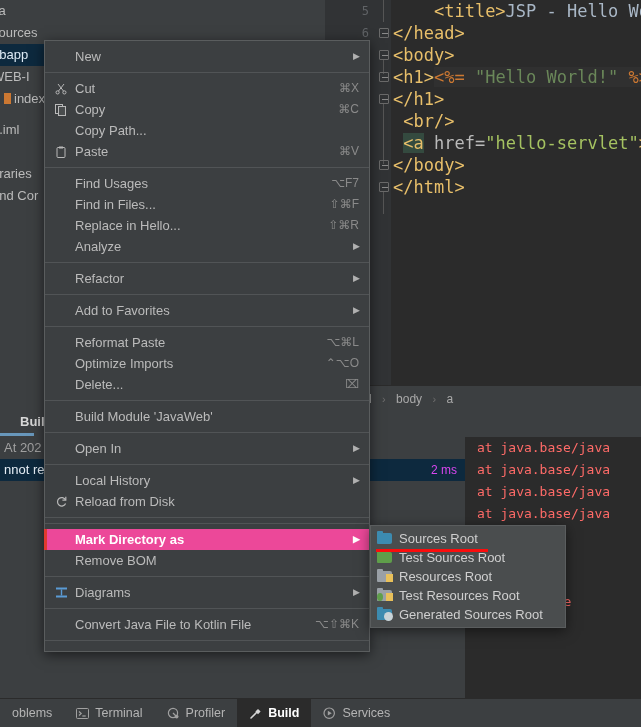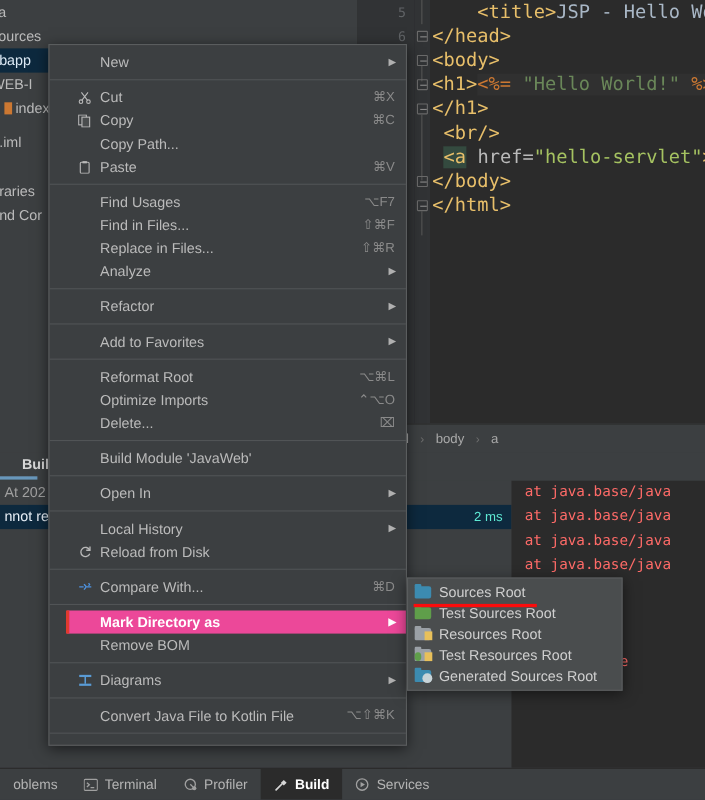--- a/index.html
+++ b/index.html
@@ -66,21 +66,21 @@
   .buildwin { position:absolute; left:0; top:411px; width:641px; height:287px; background:#3c3f41; }
   .build-header {
     position:absolute; left:0; top:0; width:641px; height:22px;
     color:#bbbbbb; font-size:13px;
   }
   .build-header .ttl { position:absolute; left:20px; top:0; line-height:22px; font-weight:bold; color:#d8d8d8;}
   .build-progress { position:absolute; left:0; top:22px; width:34px; height:3px; background:#6897bb; }
   .build-tree { position:absolute; left:0; top:26px; width:465px; height:261px; background:#3c3f41; color:#bbbbbb; font-size:13px; }
   .btrow { position:relative; height:22px; line-height:22px; padding-left:4px; white-space:nowrap; color:#a0a0a0; }
   .btrow.sel { background:#0d293e; color:#e6eef6; }
-  .btrow .dur { position:absolute; right:8px; top:0; color:#5eead4; font-size:12px; }
+  .btrow .dur { position:absolute; right:8px; top:0; color:#d946ef; font-size:12px; }
   .build-console {
     position:absolute; left:465px; top:26px; width:176px; height:261px;
     background:#2b2b2b; font-family:"DejaVu Sans Mono", monospace; font-size:13px; color:#ff6b68;
     white-space:pre; overflow:hidden;
   }
   .build-console .ln { height:22px; line-height:22px; padding-left:12px; }
   .build-console .ln.i2 { padding-left:28px; }
 
   
   .statusbar {
@@ -96,21 +96,21 @@
   .sbtab svg { display:block; }
 
   
   .ctxmenu {
     position:absolute; left:44px; top:40px; width:326px;
     background:#3c3f41; border:1px solid #5a5d5e;
     box-shadow:0 3px 12px rgba(0,0,0,.55);
     padding:5px 0; font-size:13px; color:#bbbbbb;
     z-index:50;
   }
-  .mi { position:relative; height:21px; line-height:21px; padding-left:30px; padding-right:12px; white-space:nowrap;margin-left:16px; }
+  .mi { position:relative; height:21px; line-height:21px; padding-left:30px; padding-right:12px; white-space:nowrap; }
   .mi .ico { position:absolute; left:8px; top:0; width:16px; height:21px; display:flex; align-items:center; justify-content:center; }
   .mi .acc { position:absolute; right:10px; top:0; color:#8a8a8a; font-size:12px; }
   .mi .arrow { position:absolute; right:9px; top:0; line-height:21px; color:#b0b0b0; font-size:9px; }
   .mi.sel { background:#ec4899; color:#ffffff; font-weight:bold; }
   .mi.sel .arrow { color:#ffffff; }
   .mi.sel:before {
     content:""; position:absolute; left:-1px; top:0; width:3px; height:21px; background:#e03a2f;
   }
   .msep { height:1px; background:#515456; margin:5px 0; }
 
@@ -255,50 +255,43 @@
       <div class="mi"><span>Copy Path...</span></div>
       <div class="mi"><span class="ico">
           <svg width="12" height="12" viewBox="0 0 12 12">
             <rect x="2" y="1.5" width="8" height="10" rx="1" fill="none" stroke="#b9b9b9"></rect>
             <rect x="4" y="0.5" width="4" height="2" fill="#b9b9b9"></rect>
           </svg>
         </span><span>Paste</span><span class="acc">⌘V</span></div>
       <div class="msep"></div>
       <div class="mi"><span>Find Usages</span><span class="acc">⌥F7</span></div>
       <div class="mi"><span>Find in Files...</span><span class="acc">⇧⌘F</span></div>
-      <div class="mi"><span>Replace in Files...</span><span class="acc">⇧⌘R</span></div>
+      <div class="mi"><span>Replace in Hello...</span><span class="acc">⇧⌘R</span></div>
       <div class="mi"><span>Analyze</span><span class="arrow">▶</span></div>
       <div class="msep"></div>
       <div class="mi"><span>Refactor</span><span class="arrow">▶</span></div>
       <div class="msep"></div>
       <div class="mi"><span>Add to Favorites</span><span class="arrow">▶</span></div>
       <div class="msep"></div>
-      <div class="mi"><span>Reformat Root</span><span class="acc">⌥⌘L</span></div>
+      <div class="mi"><span>Reformat Paste</span><span class="acc">⌥⌘L</span></div>
       <div class="mi"><span>Optimize Imports</span><span class="acc">⌃⌥O</span></div>
       <div class="mi"><span>Delete...</span><span class="acc">⌧</span></div>
       <div class="msep"></div>
       <div class="mi"><span>Build Module 'JavaWeb'</span></div>
       <div class="msep"></div>
       <div class="mi"><span>Open In</span><span class="arrow">▶</span></div>
       <div class="msep"></div>
       <div class="mi"><span>Local History</span><span class="arrow">▶</span></div>
       <div class="mi"><span class="ico">
           <svg width="13" height="13" viewBox="0 0 13 13">
             <path d="M10.5 5A4.2 4.2 0 1 0 10.6 8.4" fill="none" stroke="#b9b9b9" stroke-width="1.2"></path>
             <path d="M10.8 1.8v3.4H7.4" fill="none" stroke="#b9b9b9" stroke-width="1.2"></path>
           </svg>
         </span><span>Reload from Disk</span></div>
       <div class="msep"></div>
-      <div class="mi"><span class="ico">
-          <svg width="13" height="13" viewBox="0 0 13 13">
-            <path d="M1 6.5h4M8 6.5h4" stroke="#4e92df" stroke-width="1.3"></path>
-            <path d="M5.4 4l2 2.5-2 2.5" fill="none" stroke="#4e92df" stroke-width="1.3"></path>
-            <path d="M9.5 3.2l1 1.2-1 1.2" fill="none" stroke="#4e92df" stroke-width="1.1"></path>
-          </svg>
-        </span><span>Compare With...</span><span class="acc">⌘D</span></div>
       <div class="msep"></div>
       <div class="mi sel"><span>Mark Directory as</span><span class="arrow">▶</span></div>
       <div class="mi"><span>Remove BOM</span></div>
       <div class="msep"></div>
       <div class="mi"><span class="ico">
           <svg width="13" height="13" viewBox="0 0 13 13">
             <rect x="1" y="1.5" width="11" height="2" fill="#5a9bd5"></rect>
             <rect x="1" y="9.5" width="11" height="2" fill="#5a9bd5"></rect>
             <path d="M6.5 3.5v6" stroke="#5a9bd5" stroke-width="1.4"></path>
           </svg>

